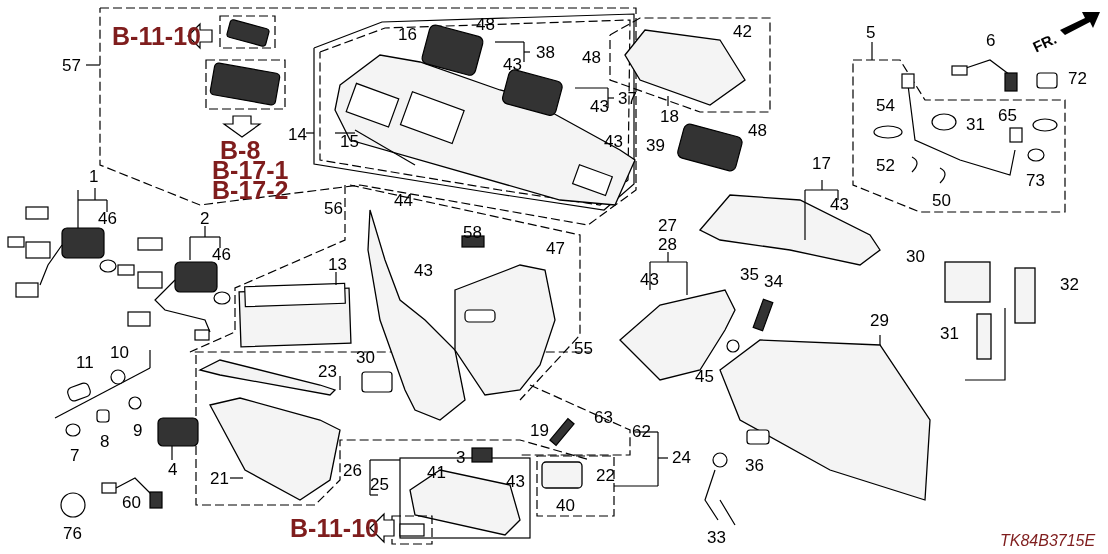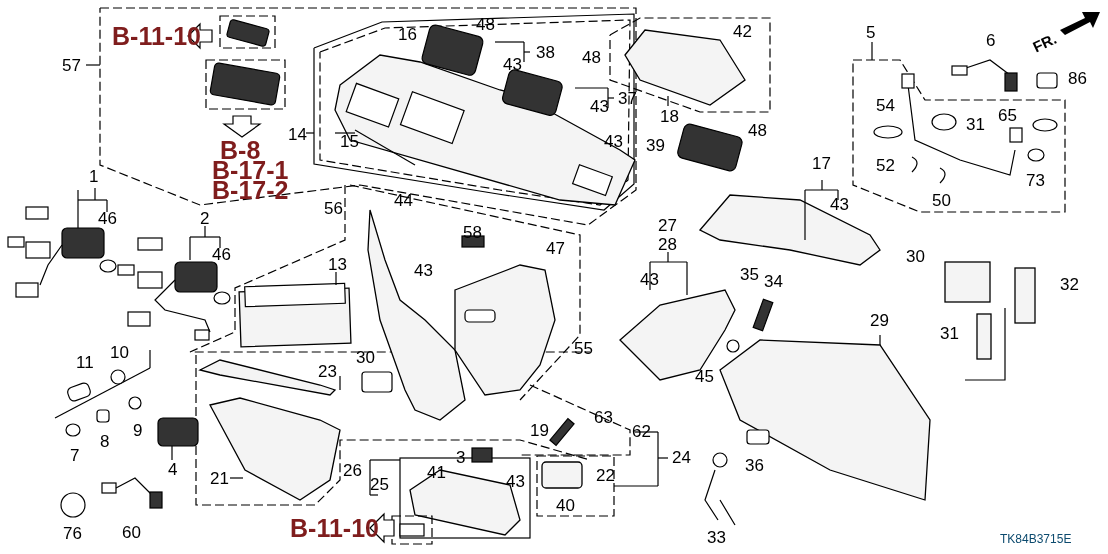--- a/index.html
+++ b/index.html
@@ -1,20 +1,20 @@
 <!DOCTYPE html>
 <html><head>
 <meta charset="utf-8">
 <style>
   html, body { margin: 0; padding: 0; background: #ffffff; }
   body { width: 1108px; height: 554px; overflow: hidden; position: relative; font-family: "Liberation Sans", sans-serif; }
   #diagram { position: absolute; left: 0; top: 0; width: 1108px; height: 554px; }
   .lbl { position: absolute; font-family: "Liberation Sans", sans-serif; font-size: 17px; color: #000; line-height: 17px; white-space: nowrap; }
   .ref { position: absolute; font-family: "Liberation Sans", sans-serif; font-weight: bold; font-size: 25px; color: #7f1d1d; line-height: 20px; white-space: nowrap; }
-  .code { position: absolute; font-family: "Liberation Sans", sans-serif; font-size: 12px; color: #0c4a6e; white-space: nowrap; }
+  .code { position: absolute; font-family: "Liberation Sans", sans-serif; font-size: 16px; color: #7f1d1d; white-space: nowrap; font-style: italic; }
   .fr { position: absolute; font-family: "Liberation Sans", sans-serif; font-weight: bold; font-size: 15px; color: #000; transform: rotate(-25deg); transform-origin: left top; }
   svg .ln { stroke: #000; stroke-width: 1.2; fill: none; }
   svg .ds { stroke: #000; stroke-width: 1.2; fill: none; stroke-dasharray: 9 4; }
   svg .pt { stroke: #000; stroke-width: 1.3; fill: #f4f4f4; }
   svg .pd { stroke: #000; stroke-width: 1.2; fill: #333; }
   svg .pw { stroke: #000; stroke-width: 1.2; fill: #fff; }
 </style>
 </head>
 <body>
 
@@ -190,21 +190,21 @@
 <div class="lbl" style="left:582px;top:49px">48</div>
 <div class="lbl" style="left:618px;top:90px">37</div>
 <div class="lbl" style="left:590px;top:98px">43</div>
 <div class="lbl" style="left:604px;top:133px">43</div>
 <div class="lbl" style="left:733px;top:23px">42</div>
 <div class="lbl" style="left:660px;top:108px">18</div>
 <div class="lbl" style="left:646px;top:137px">39</div>
 <div class="lbl" style="left:748px;top:122px">48</div>
 <div class="lbl" style="left:866px;top:24px">5</div>
 <div class="lbl" style="left:986px;top:32px">6</div>
-<div class="lbl" style="left:1068px;top:70px">86</div>
+<div class="lbl" style="left:1068px;top:70px">72</div>
 <div class="lbl" style="left:876px;top:97px">54</div>
 <div class="lbl" style="left:966px;top:116px">31</div>
 <div class="lbl" style="left:998px;top:107px">65</div>
 <div class="lbl" style="left:876px;top:157px">52</div>
 <div class="lbl" style="left:1026px;top:172px">73</div>
 <div class="lbl" style="left:932px;top:192px">50</div>
 <div class="lbl" style="left:89px;top:168px">1</div>
 <div class="lbl" style="left:98px;top:210px">46</div>
 <div class="lbl" style="left:200px;top:210px">2</div>
 <div class="lbl" style="left:212px;top:246px">46</div>
@@ -243,14 +243,14 @@
 <div class="lbl" style="left:456px;top:449px">3</div>
 <div class="lbl" style="left:343px;top:462px">26</div>
 <div class="lbl" style="left:370px;top:476px">25</div>
 <div class="lbl" style="left:427px;top:464px">41</div>
 <div class="lbl" style="left:506px;top:473px">43</div>
 <div class="lbl" style="left:596px;top:467px">22</div>
 <div class="lbl" style="left:556px;top:497px">40</div>
 <div class="lbl" style="left:745px;top:457px">36</div>
 <div class="lbl" style="left:707px;top:529px">33</div>
 <div class="lbl" style="left:63px;top:525px">76</div>
-<div class="lbl" style="left:122px;top:524px">60</div>
+<div class="lbl" style="left:122px;top:494px">60</div>
 </div>
 
 </body></html>

